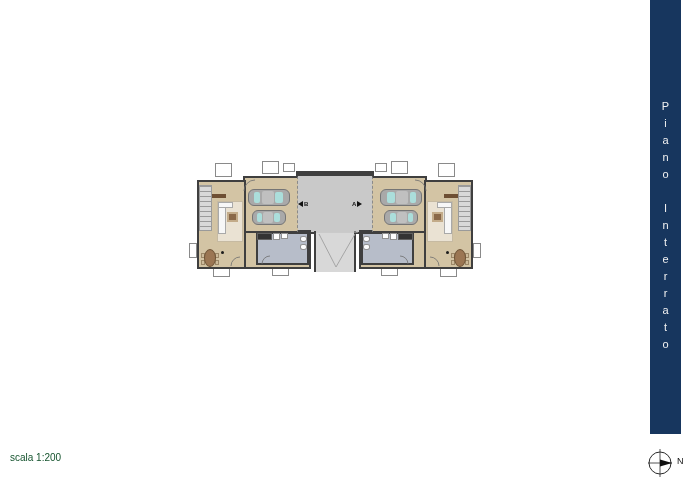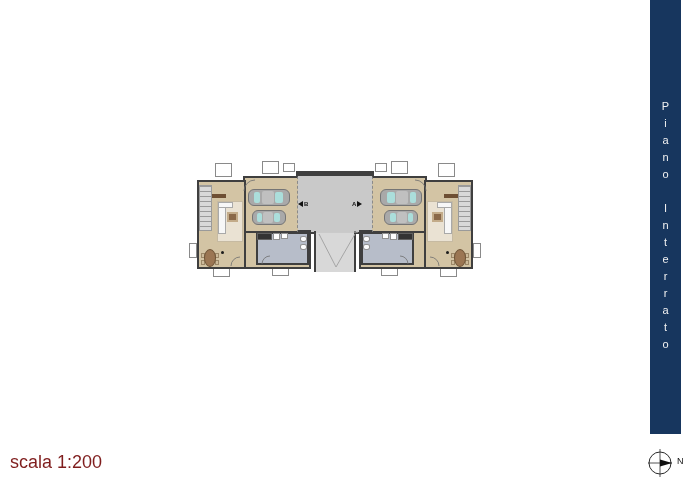--- a/index.html
+++ b/index.html
@@ -8,21 +8,21 @@
   .abs{position:absolute;box-sizing:border-box;}
 
   
   .title-band{position:absolute;left:650px;top:0;width:31px;height:434px;
               background:var(--band,#17365e);display:flex;justify-content:center;}
   .title-band .vtext{writing-mode:vertical-rl;text-orientation:upright;
               padding-top:100px;font-size:11px;letter-spacing:5px;
               color:var(--band-text,#f2f2f2);}
 
   
-  .scale-note{position:absolute;left:10px;top:452px;font-size:18px;color:#7f1d1d;}
+  .scale-note{position:absolute;left:10px;top:452px;font-size:10px;color:#14532d;}
   .north-label{position:absolute;left:677px;top:456px;font-size:9px;color:#111;}
 
   
   .plan{position:absolute;left:196px;top:163px;width:278px;height:118px;}
   .tab{position:absolute;box-sizing:border-box;background:#fff;border:1px solid #8a8a8a;}
   .blk{position:absolute;box-sizing:border-box;background:var(--floor,#d3c4a4);
        border:2.5px solid var(--wall,#3f3f3f);}
   .courtyard{background:var(--courtyard,#c9c9c9);border-top-width:5px;}
   .bath{background:var(--bathroom,#b7bdc9);border-width:2px;}
   .ramp{position:absolute;box-sizing:border-box;background:var(--ramp,#d8d8d8);

